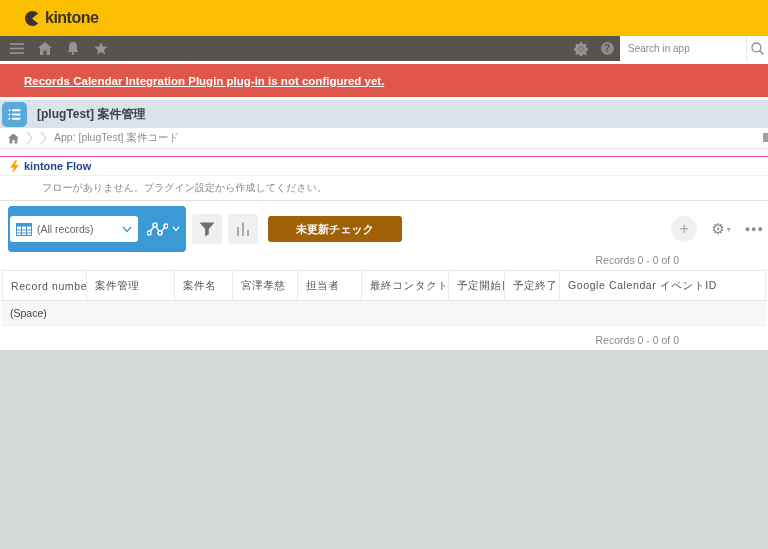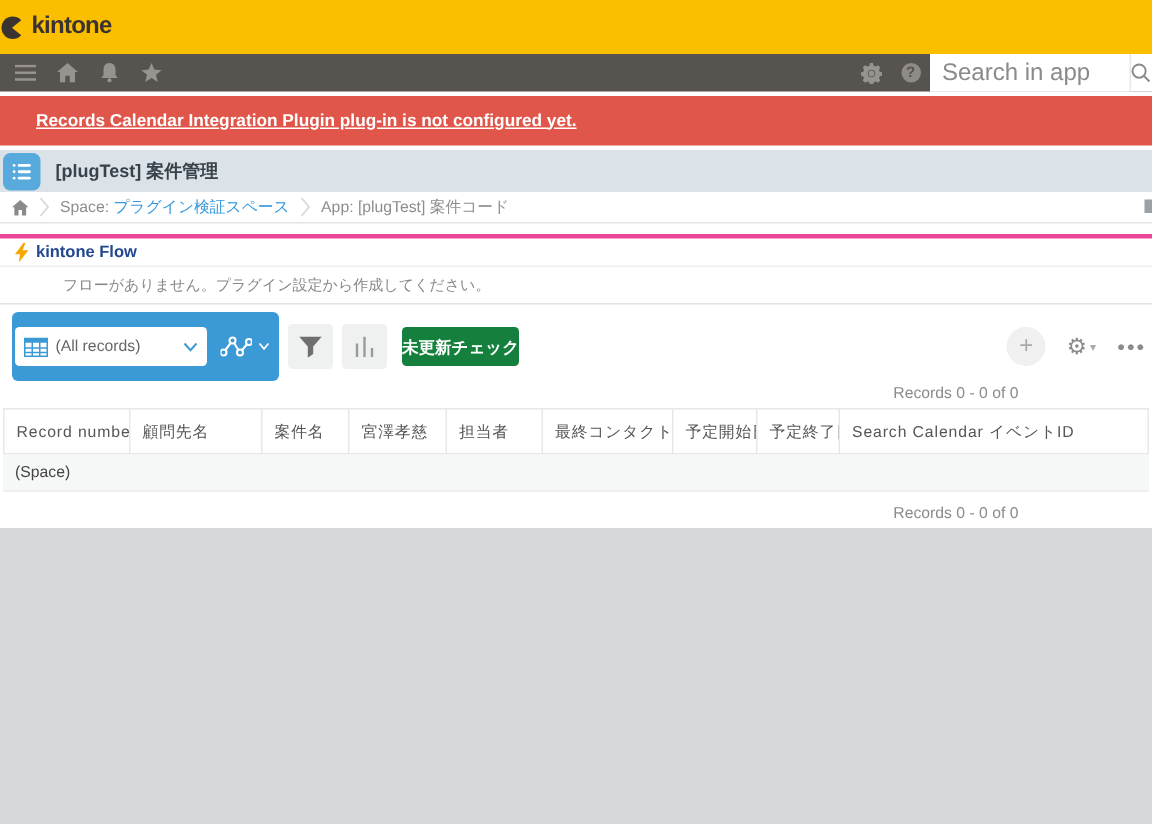--- a/index.html
+++ b/index.html
@@ -7,35 +7,35 @@
   body {
     font-family:"Liberation Sans", sans-serif;
     background:#ffffff;
     display:flex; flex-direction:column;
     overflow:hidden;
     position:relative;
   }
 
   
   .top-header { height:36px; background:#fcbf00; display:flex; align-items:stretch; flex:0 0 auto; }
-  .logo { display:flex; align-items:center; gap:4px; }
+  .logo { display:flex; align-items:center; padding-left:24px; gap:4px; }
   .logo-text { font-size:16px; font-weight:bold; color:#3a3331; letter-spacing:-0.5px; }
   .user-box { margin-left:auto; width:148px; background:#d2a300; display:flex; align-items:center; padding:0 10px; gap:8px; }
   .avatar { width:19px; height:19px; background:#8e8e8e; border-radius:2px; display:flex; align-items:center; justify-content:center; flex:0 0 auto; }
   .user-name { color:#ffffff; font-size:11px; font-weight:bold; flex:1 1 auto; }
   .user-chevron { color:#fff; flex:0 0 auto; display:flex; }
 
   
   .gnav { height:25px; background:#57534f; display:flex; align-items:center; flex:0 0 auto; }
   .gnav-icon { color:#979390; display:flex; align-items:center; justify-content:center; width:26px; height:25px; cursor:pointer; }
   .gnav-left { display:flex; align-items:center; padding-left:4px; gap:2px; }
   .gnav-right { margin-left:auto; display:flex; align-items:center; }
   .help-circle { width:13px; height:13px; border-radius:50%; background:#8f8b88; color:#57534f; font-size:10px; font-weight:bold; display:flex; align-items:center; justify-content:center; }
   .search-box { width:148px; height:25px; background:#ffffff; display:flex; align-items:center; }
-  .search-box input { border:none; outline:none; flex:1 1 auto; min-width:0; height:100%; padding:0 8px; font-size:16px; color:#555; font-family:"Liberation Sans",sans-serif; }
+  .search-box input { border:none; outline:none; flex:1 1 auto; min-width:0; height:100%; padding:0 8px; font-size:10px; color:#555; font-family:"Liberation Sans",sans-serif; }
   .search-box input::placeholder { color:#8a8a8a; }
   .search-btn { width:26px; height:25px; border-left:1px solid #e8e8e8; display:flex; align-items:center; justify-content:center; color:#8a8a8a; cursor:pointer; }
 
   
   .error-banner { margin-top:3px; height:33px; background:#e0564a; display:flex; align-items:center; padding-left:24px; flex:0 0 auto; }
   .error-link { color:#ffffff; font-size:11.5px; font-weight:bold; text-decoration:underline; cursor:pointer; }
 
   
   .app-titlebar { margin-top:3px; height:28px; background:#dce3e8; display:flex; align-items:center; flex:0 0 auto;text-align:center; }
   .app-icon { width:25px; height:25px; margin-left:2px; background:#58aadc; border-radius:5px; display:flex; align-items:center; justify-content:center; flex:0 0 auto; }
@@ -43,34 +43,34 @@
 
   
   .breadcrumb { height:21px; background:#fff; border-bottom:1px solid #e4e4e4; display:flex; align-items:center; padding-left:8px; gap:7px; font-size:10.5px; flex:0 0 auto; position:relative; }
   .bc-home { color:#8a8a8a; display:flex; cursor:pointer; }
   .bc-sep { display:flex; }
   .bc-gray { color:#8d8d8d; }
   .bc-link { color:#3498db; cursor:pointer; }
   .bc-edge { position:absolute; right:0; top:5px; width:5px; height:9px; background:#9aa0a4; }
 
   
-  .flow-panel { margin-top:7px; border-top:3px solid #ec4899; border-bottom:1px solid #e2e2e2; flex:0 0 auto; }
+  .flow-panel { margin-top:7px; border-top:1px solid #ec4899; border-bottom:1px solid #e2e2e2; flex:0 0 auto; }
   .flow-header { height:19px; display:flex; align-items:center; gap:5px; padding-left:10px; border-bottom:1px solid #efefef; }
   .flow-title { font-size:11px; font-weight:bold; color:#23488f; }
   .flow-body { height:24px; display:flex; align-items:center; padding-left:10px; }
   .flow-empty { font-size:10px; color:#888888;margin-left:32px; }
 
   
   .view-toolbar { margin-top:13px; height:30px; display:flex; align-items:center; padding:0 8px; flex:0 0 auto; }
   .view-select-group { height:46px; background:#3b9ad6; border-radius:4px; display:flex; align-items:center; cursor:pointer; }
   .view-select { width:128px; height:26px; margin:2px; background:#fff; border-radius:3px; display:flex; align-items:center; padding:0 6px; gap:5px; }
   .view-select-label { flex:1 1 auto; font-size:10.5px; color:#666; }
   .graph-seg { width:46px; display:flex; align-items:center; justify-content:center; gap:4px; color:#fff; }
   .icon-btn { width:30px; height:30px; background:#eff0f0; border-radius:3px; display:flex; align-items:center; justify-content:center; margin-left:6px; color:#6f6f6f; cursor:pointer; }
-  .primary-btn { height:26px; margin-left:10px; padding:0 0; background:#15803d; border:none; border-radius:3px; color:#fff; font-size:11px; font-weight:bold; font-family:Liberation Mono, monospace; cursor:pointer; }
+  .primary-btn { height:26px; margin-left:10px; padding:0 28px; background:#a16207; border:none; border-radius:3px; color:#fff; font-size:11px; font-weight:bold; font-family:Liberation Mono, monospace; cursor:pointer; }
   .vt-right { margin-left:auto; display:flex; align-items:center; gap:14px; }
   .plus-circle { width:26px; height:26px; border-radius:50%; background:#f0f0f0; color:#a9a9a9; font-size:16px; display:flex; align-items:center; justify-content:center; cursor:pointer; }
   .gear-small { color:#8b8b8b; font-size:15px; display:flex; align-items:center; gap:2px; cursor:pointer; }
   .gear-chevron { font-size:8px; color:#a9a9a9; }
   .more-dots { color:#8b8b8b; font-size:9px; letter-spacing:1px; cursor:pointer; margin-right:-4px; }
 
   
   .records-line { text-align:right; padding-right:89px; font-size:10.5px; color:#8a8a8a; flex:0 0 auto; }
   .records-top { margin-top:10px; }
   .records-bottom { margin-top:8px; }
@@ -170,23 +170,20 @@
 <div class="breadcrumb">
   <span class="bc-home">
     <svg width="11" height="11" viewBox="0 0 14 13">
         <path d="M7 0 L14 6 H12 V13 H8.5 V8.5 H5.5 V13 H2 V6 H0 Z" fill="#8a8a8a"></path>
       </svg>
   </span>
   <span class="bc-sep">
     <svg width="7" height="14" viewBox="0 0 7 14">
         <polyline points="1,1 6,7 1,13" fill="none" stroke="#d8d8d8" stroke-width="1.2"></polyline>
       </svg>
-  </span>
-  <span>
-    <span class="bc-gray">Space: </span><span class="bc-link">プラグイン検証スペース</span>
   </span>
   <span class="bc-sep">
     <svg width="7" height="14" viewBox="0 0 7 14">
         <polyline points="1,1 6,7 1,13" fill="none" stroke="#d8d8d8" stroke-width="1.2"></polyline>
       </svg>
   </span>
   <span class="bc-gray">App: [plugTest] 案件コード</span>
   <span class="bc-edge"></span>
 </div>
 
@@ -269,28 +266,28 @@
       <col style="width:65px">
       <col style="width:64px">
       <col style="width:87px">
       <col style="width:56px">
       <col style="width:55px">
       <col>
   </colgroup>
   <thead>
     <tr>
       <th>Record number</th>
-      <th>顧問先名</th>
+      <th>案件管理</th>
       <th>案件名</th>
       <th>宮澤孝慈</th>
       <th>担当者</th>
       <th>最終コンタクト日</th>
       <th>予定開始日時</th>
       <th>予定終了日時</th>
-      <th>Search Calendar イベントID</th>
+      <th>Google Calendar イベントID</th>
     </tr>
   </thead>
 </table>
 <div class="group-row">(Space)</div>
 
 <div class="records-line records-bottom">Records 0 - 0 of 0</div>
 
 <div class="page-footer"></div>
 
 </body></html>

